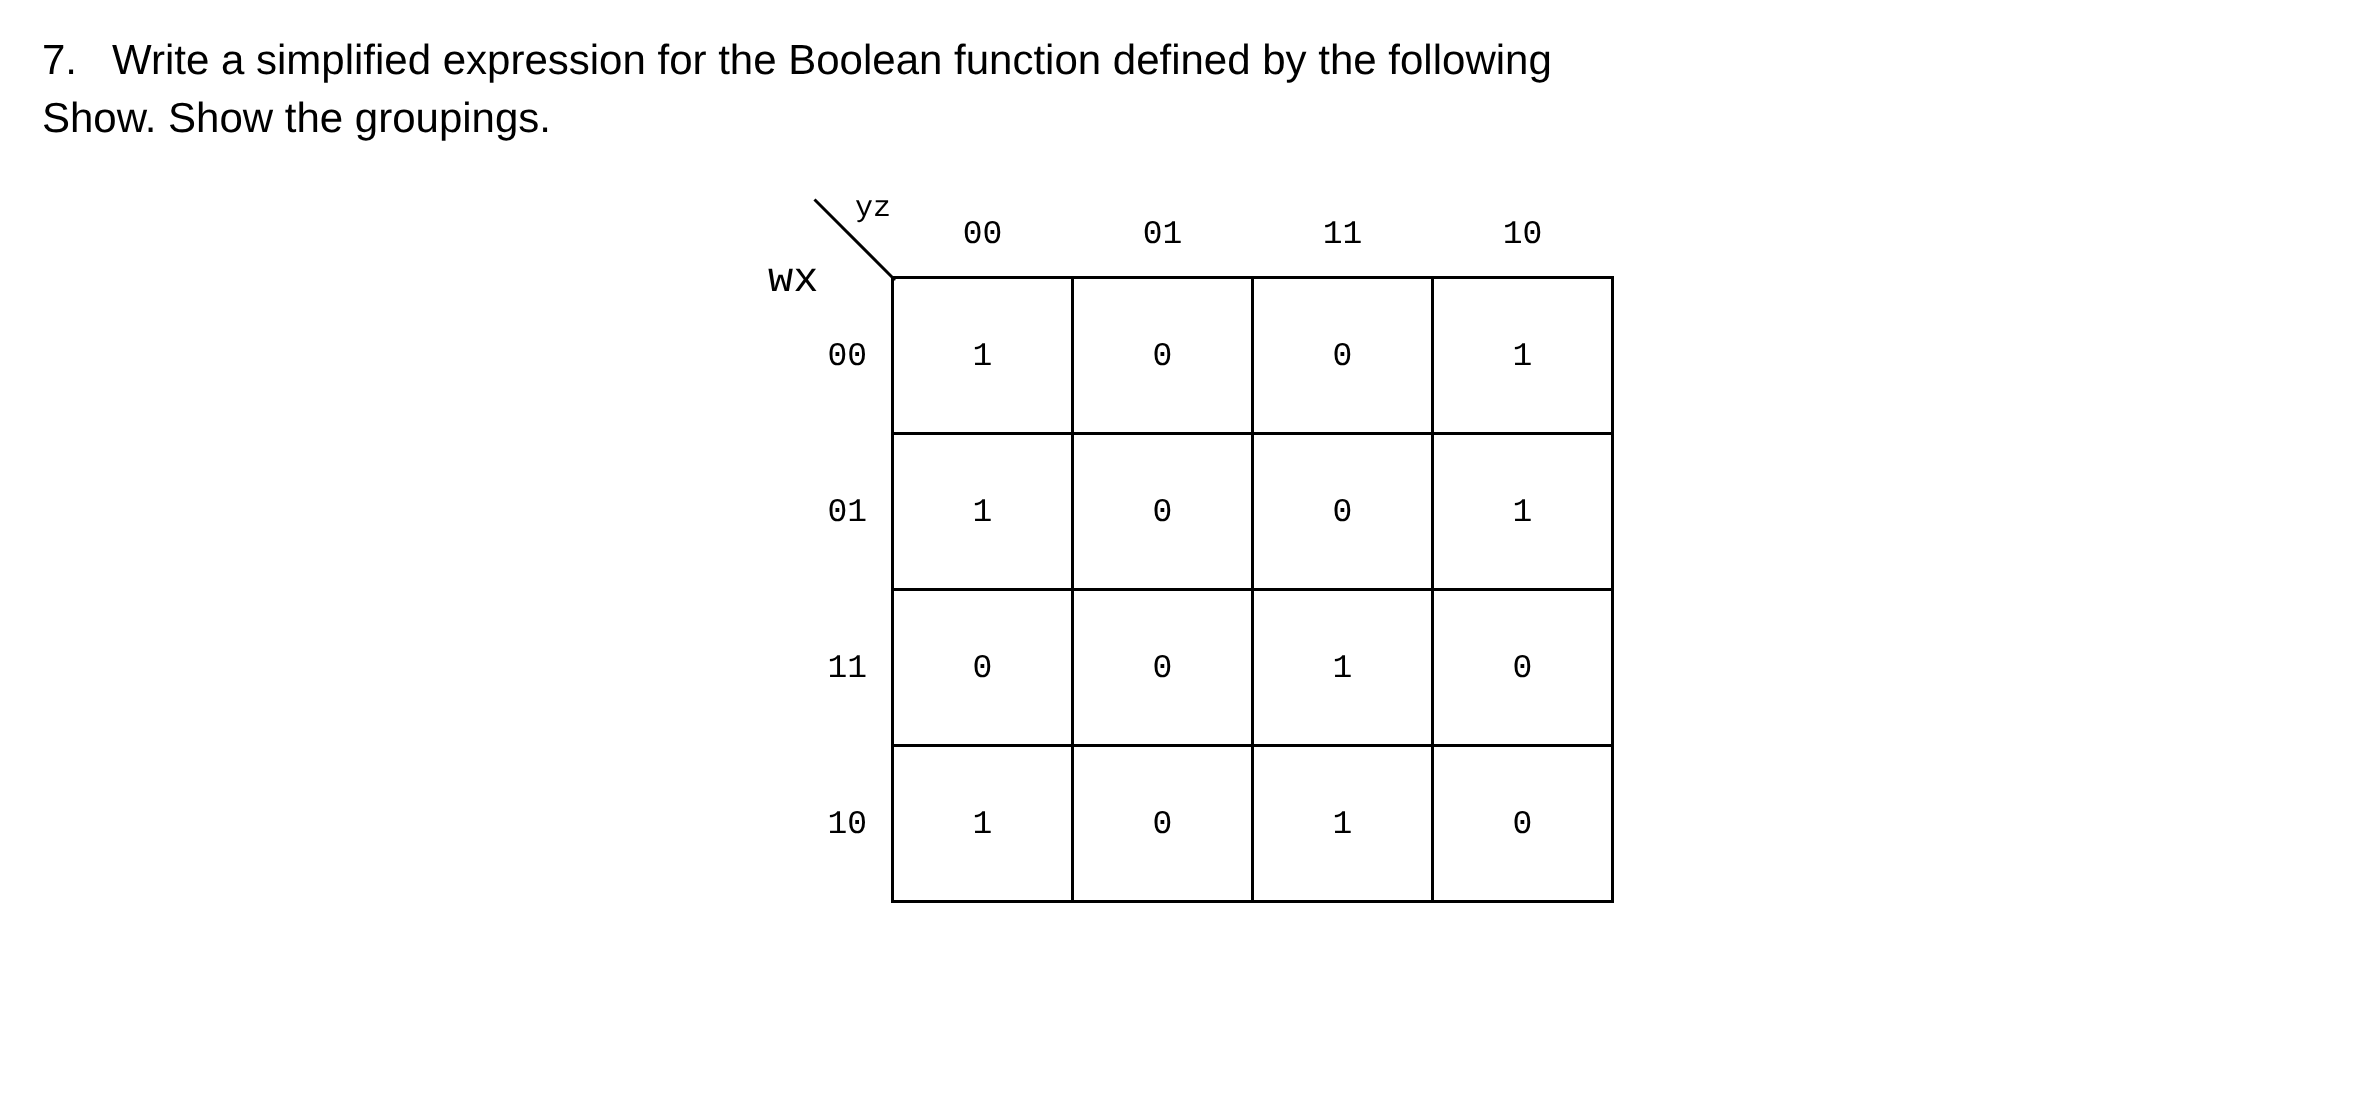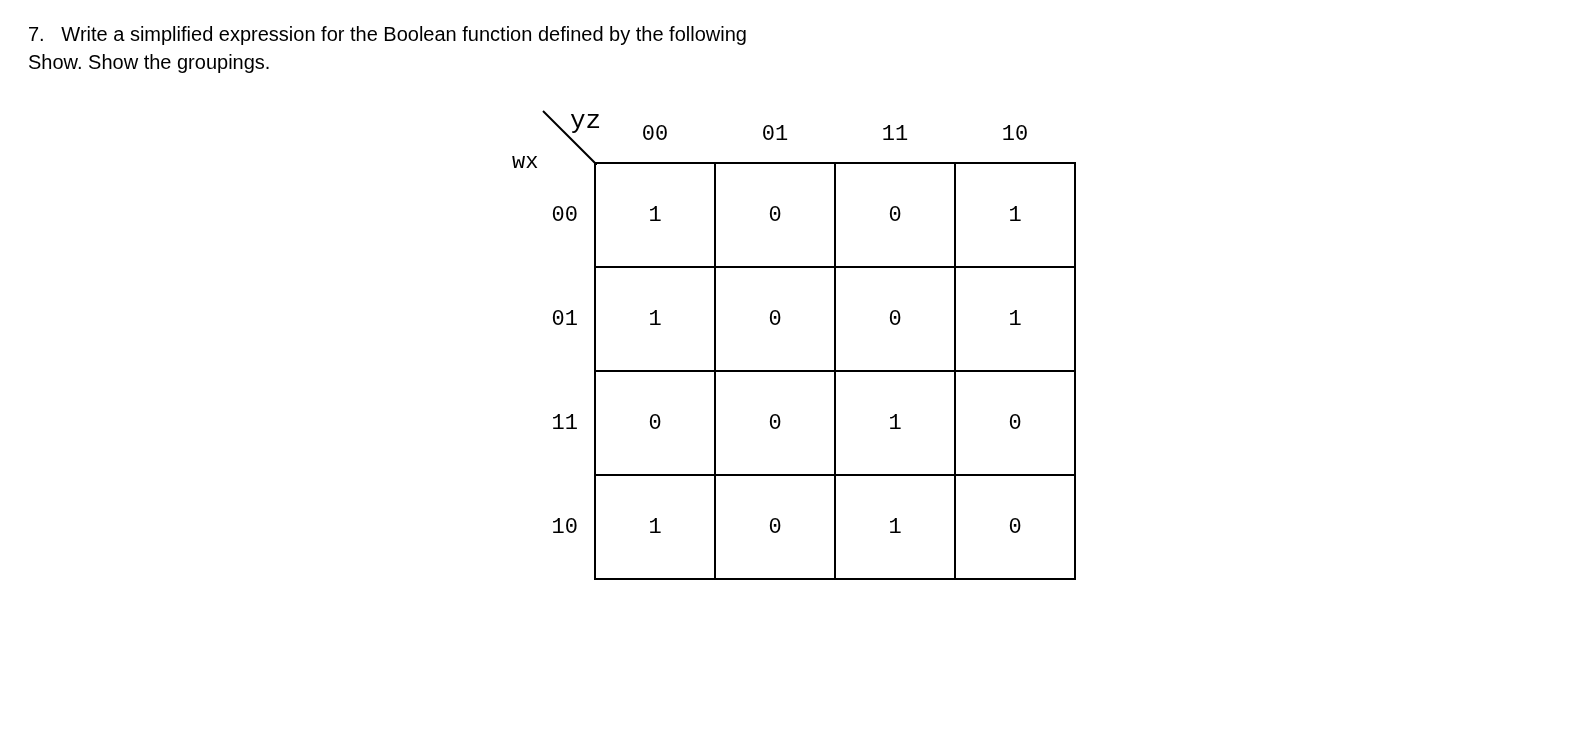--- a/index.html
+++ b/index.html
@@ -9,45 +9,45 @@
     height: 744px;
     background: #ffffff;
     font-family: Verdana, Geneva, sans-serif;
     color: #000000;
   }
   .page {
     padding: 20px 28px;
     box-sizing: border-box;
   }
   .question-text {
-    font-size: 20px;
+    font-size: 28px;
     line-height: 1.4;
     margin-bottom: 40px;
   }
   .kmap-wrapper {
     width: 100%;
     display: flex;
     justify-content: center;
   }
   .kmap {
     position: relative;
     font-family: "Courier New", Courier, monospace;
     font-size: 22px;
   }
   .axis-yz {
     position: absolute;
     left: 62px;
     top: -10px;
-    font-size: 26px;
+    font-size: 20px;
   }
   .axis-wx {
     position: absolute;
     left: 4px;
     top: 34px;
-    font-size: 22px;
+    font-size: 28px;
   }
   table.kmap-table {
     border-collapse: collapse;
   }
   table.kmap-table th {
     font-weight: normal;
     font-family: "Courier New", Courier, monospace;
     font-size: 22px;
     padding: 6px 10px;
     text-align: center;

